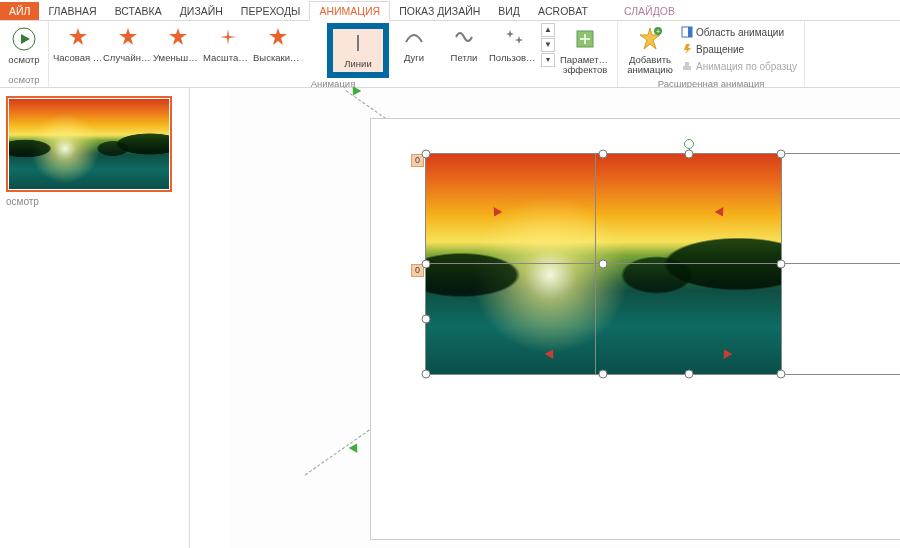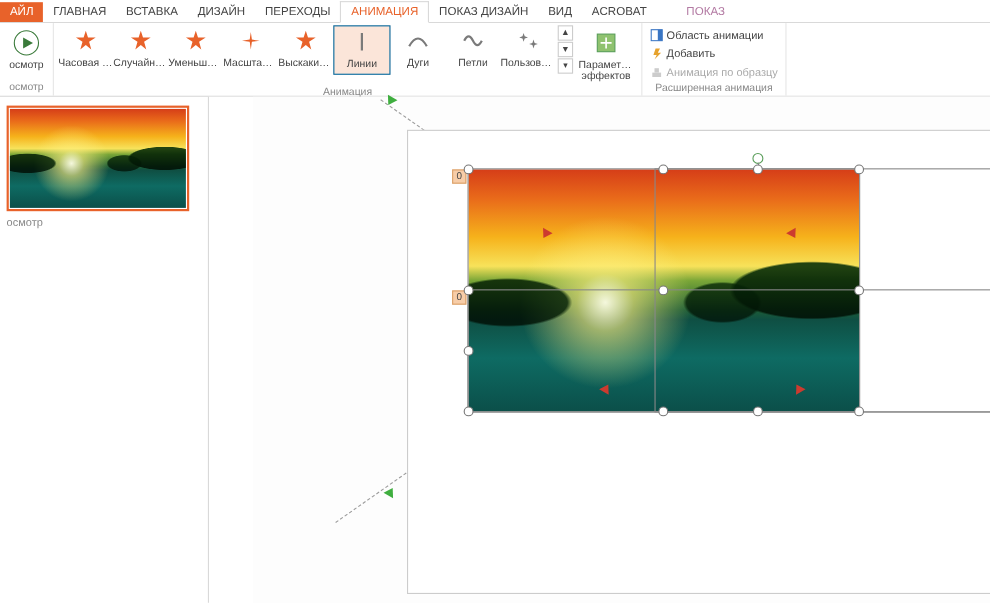--- a/index.html
+++ b/index.html
@@ -26,21 +26,21 @@
   .group-items{display:flex;align-items:flex-start;gap:0;}
   .group-label{font-size:9.5px;color:#888;text-align:center;padding-bottom:2px;}
   .big-btn{display:flex;flex-direction:column;align-items:center;width:40px;padding:2px 2px;cursor:default;}
   .big-btn .ic{width:28px;height:28px;display:flex;align-items:center;justify-content:center;}
   .big-btn .lbl{font-size:9.5px;text-align:center;line-height:1.1;margin-top:2px;max-width:50px;overflow:hidden;white-space:nowrap;text-overflow:ellipsis;}
   .big-btn.wider{width:52px;}
   
   .gallery-item{display:flex;flex-direction:column;align-items:center;width:46px;padding:3px 2px;cursor:default;}
   .gallery-item .ic{width:22px;height:22px;display:flex;align-items:center;justify-content:center;}
   .gallery-item .lbl{font-size:9.5px;margin-top:4px;max-width:50px;overflow:hidden;white-space:nowrap;text-overflow:ellipsis;}
-  .gallery-item.sel{background:var(--orange-bg);border:1px solid #0369a1;}
+  .gallery-item.sel{background:var(--orange-bg);border:6px solid #0369a1;margin-left:24px;}
   
   .small-rows{display:flex;flex-direction:column;gap:1px;justify-content:flex-start;padding:1px 3px;font-size:10px;}
   .small-row{display:flex;align-items:center;gap:3px;height:16px;white-space:nowrap;}
   .tiny-ic{width:12px;height:12px;display:inline-flex;align-items:center;justify-content:center;}
   
   
   .workspace{display:flex;height:calc(548px - 20px - 66px);}
   .panel{width:190px;border-right:1px solid var(--border);padding:8px 6px;box-sizing:border-box;}
   .panel-title{font-size:10px;color:#888;margin-top:2px;}
   .thumb-wrap{border:2px solid var(--orange);padding:1px;display:inline-block;}
@@ -88,21 +88,21 @@
   <div class="tab file">АЙЛ</div>
   <div class="tab">ГЛАВНАЯ</div>
   <div class="tab">ВСТАВКА</div>
   <div class="tab">ДИЗАЙН</div>
   <div class="tab">ПЕРЕХОДЫ</div>
   <div class="tab active">АНИМАЦИЯ</div>
   <div class="tab">ПОКАЗ ДИЗАЙН</div>
   <div class="tab">ВИД</div>
   <div class="tab">ACROBAT</div>
   <div style="width:18px"></div>
-  <div class="tab format">ПОКАЗ</div>
+  <div class="tab format">СЛАЙДОВ</div>
 </div>
 
 <div class="ribbon">
 
   <div class="group" style="width:40px">
     <div class="group-items">
       <div class="big-btn">
         <span class="ic">
           <svg width="26" height="26">
               <circle cx="13" cy="13" r="11" fill="#fff" stroke="#3a7a3a"></circle>
@@ -210,37 +210,47 @@
             </svg>
           </span>
         <span class="lbl" style="white-space:normal">Параметры эффектов</span>
       </div>
     </div>
     <div class="group-label">Анимация</div>
   </div>
 
   <div class="group">
     <div class="group-items">
+      <div class="big-btn wider">
+        <span class="ic">
+            <svg width="26" height="26">
+              <polygon points="13,2 15,9 23,9 16,14 19,23 13,18 7,23 10,14 3,9 11,9" fill="#f6c24a" stroke="#d79a1e"></polygon>
+              <circle cx="21" cy="5" r="4" fill="#4a9e4a"></circle>
+              <text x="21" y="8" font-size="7" text-anchor="middle" fill="#fff">+</text>
+            </svg>
+          </span>
+        <span class="lbl" style="white-space:normal">Добавить анимацию</span>
+      </div>
       <div class="small-rows">
         <div class="small-row">
           <span class="tiny-ic">
               <svg width="12" height="12">
                 <rect x="1" y="1" width="10" height="10" fill="none" stroke="#3a76c4"></rect>
                 <rect x="7" y="1" width="4" height="10" fill="#3a76c4"></rect>
               </svg>
             </span>
           <span>Область анимации</span>
         </div>
         <div class="small-row">
           <span class="tiny-ic">
               <svg width="12" height="12">
                 <polygon points="5,1 3,7 6,7 4,11 10,5 7,5 9,1" fill="#e6a22c"></polygon>
               </svg>
             </span>
-          <span>Добавить</span>
+          <span>Вращение</span>
         </div>
         <div class="small-row" style="color:#aaa">
           <span class="tiny-ic">
               <svg width="12" height="12">
                 <rect x="2" y="6" width="8" height="4" fill="#ccc"></rect>
                 <rect x="4" y="2" width="4" height="4" fill="#ccc"></rect>
               </svg>
             </span>
           <span>Анимация по образцу</span>
         </div>

